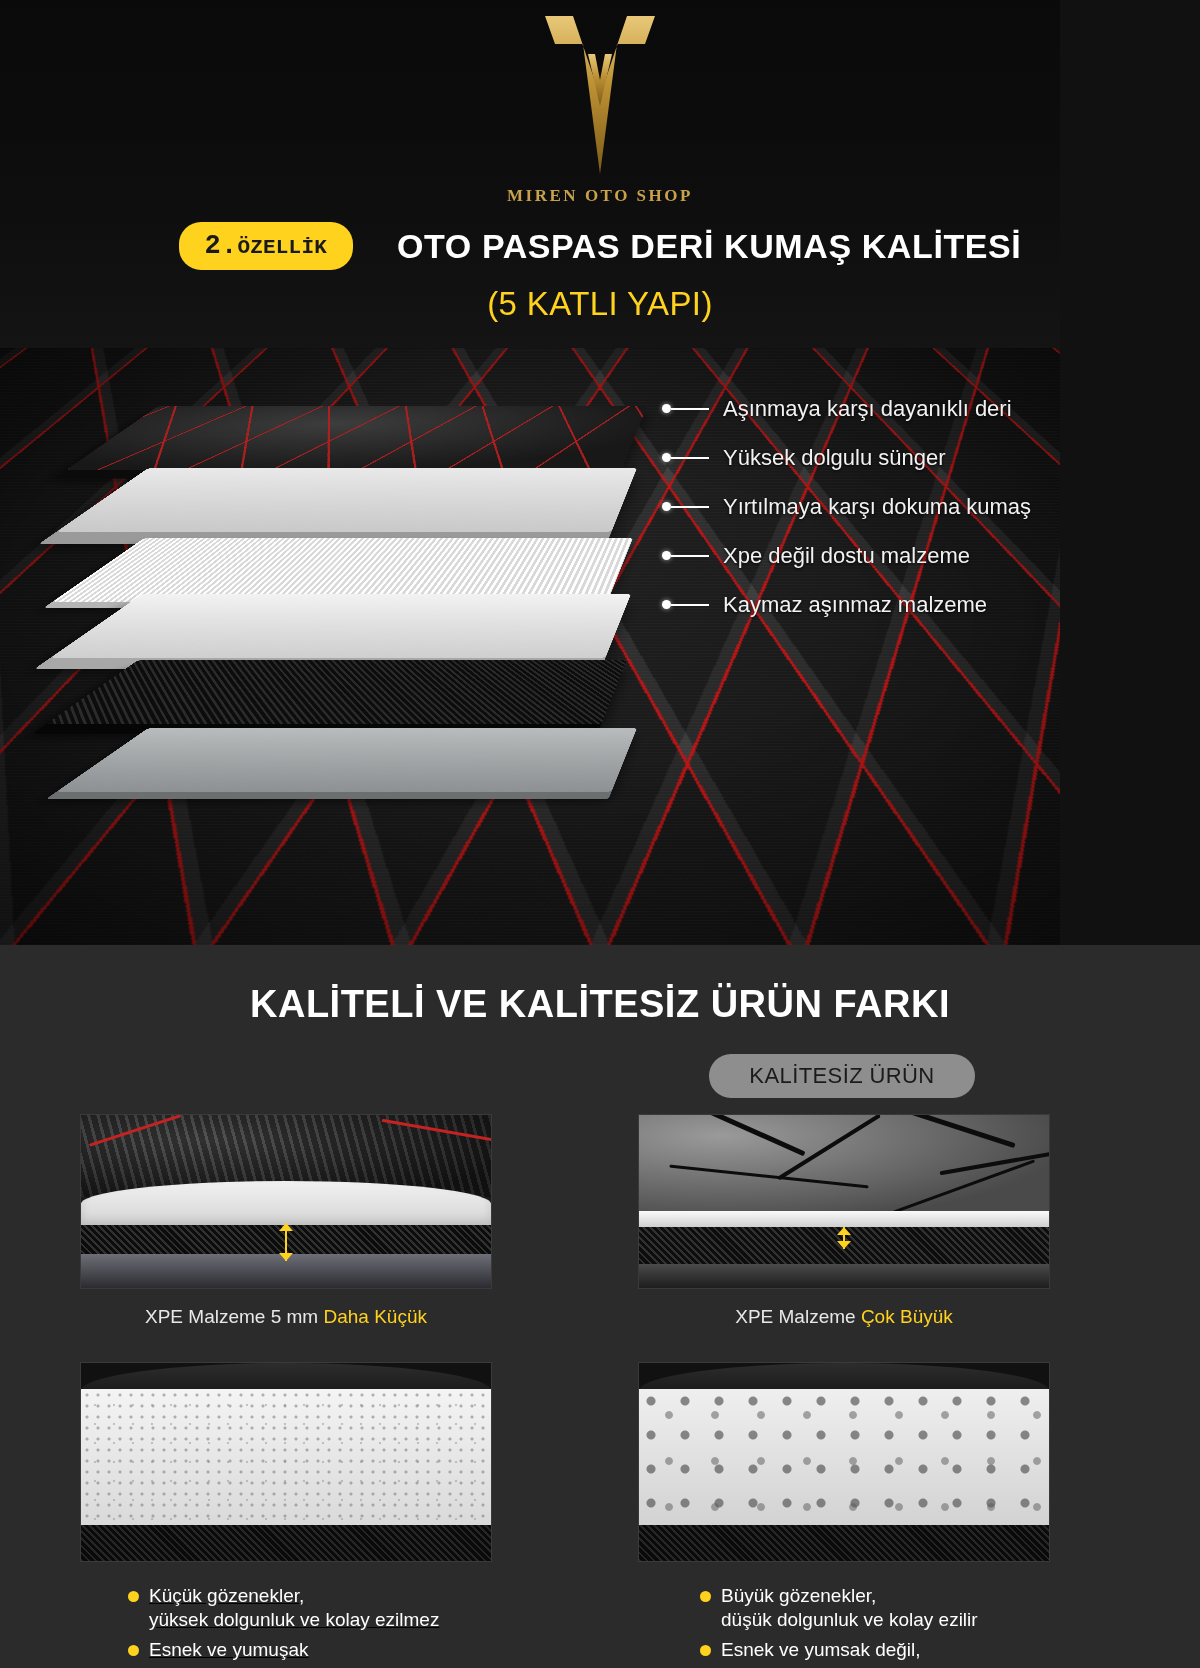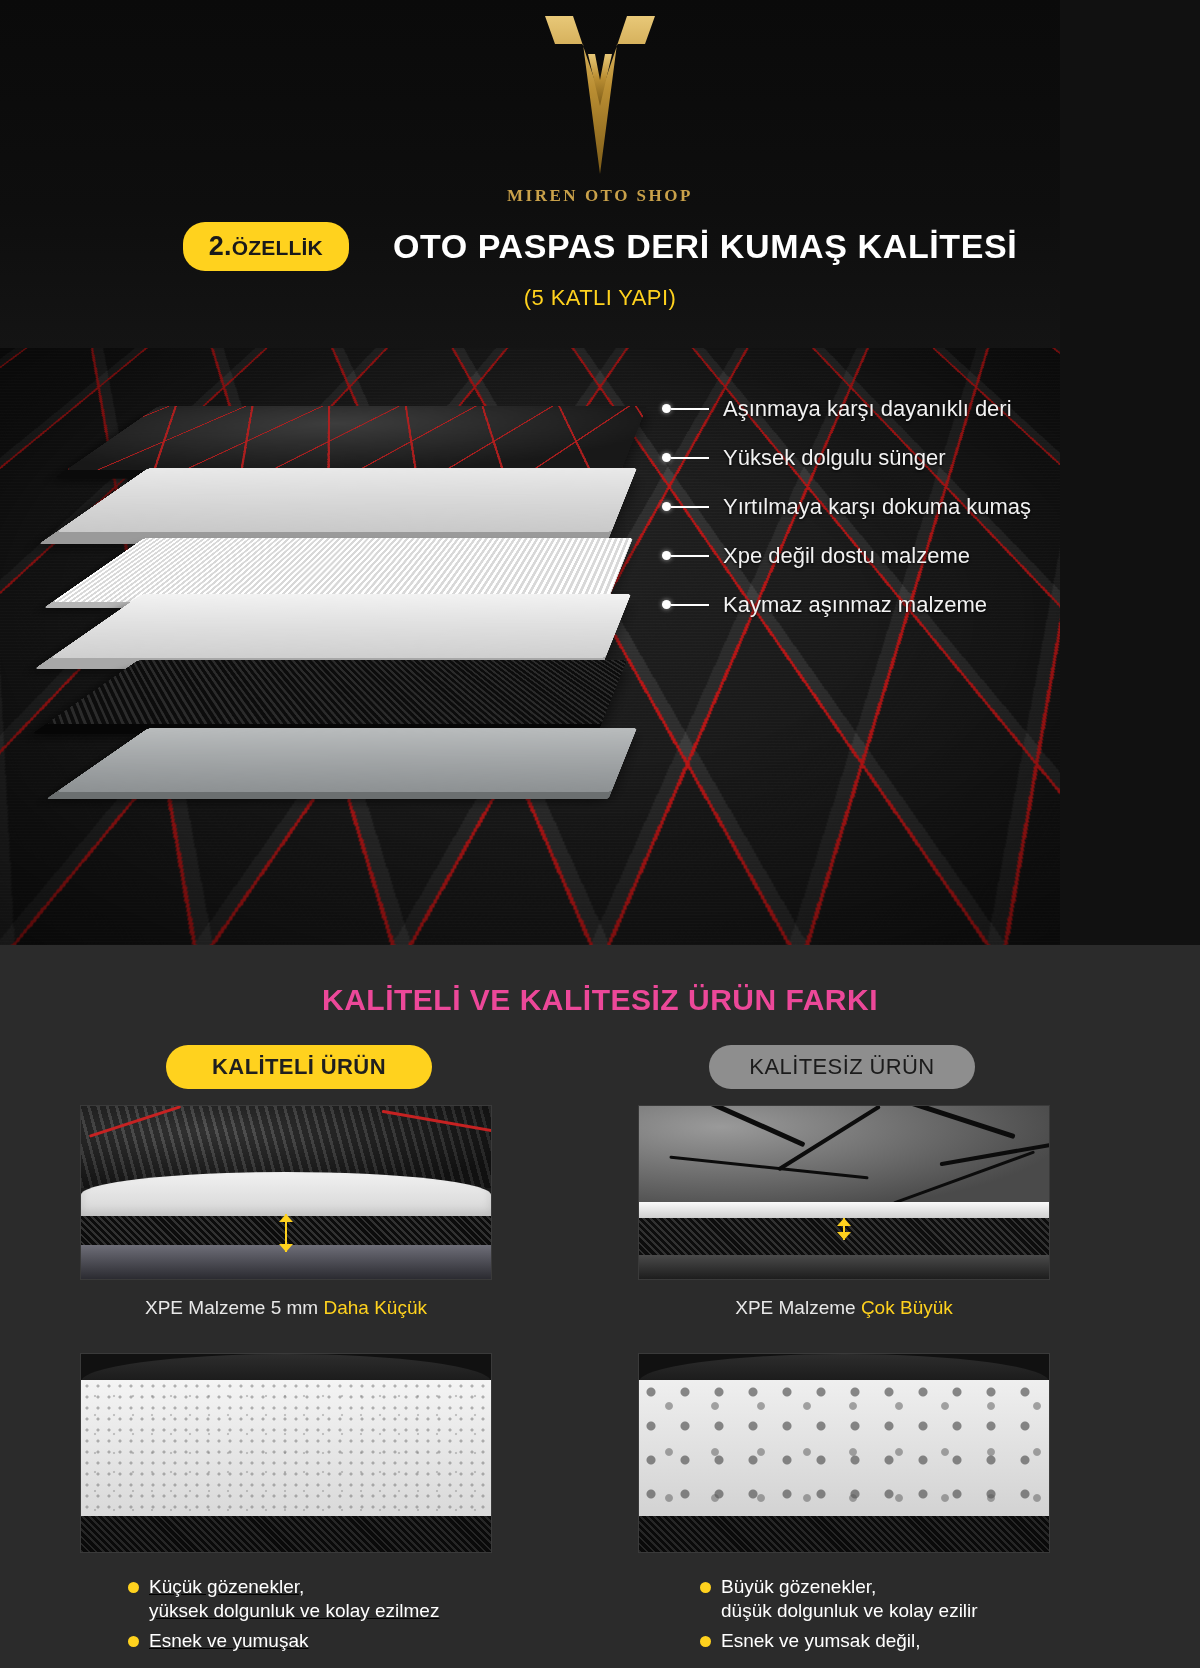--- a/index.html
+++ b/index.html
@@ -65,38 +65,39 @@
   }
   .badge-pill {
     background: #ffd21e;
     color: #1a1a1a;
     border-radius: 22px;
     padding: 9px 26px;
     font-size: 21px;
     font-weight: bold;
     letter-spacing: .2px;
     white-space: nowrap;
+    font-family: Liberation Mono, monospace;
   }
   .badge-pill .big { font-size: 27px; }
   .main-title {
     color: #ffffff;
     font-size: 34px;
     font-weight: bold;
     letter-spacing: .6px;
     white-space: nowrap;
     margin-left: 16px;
   }
   .sub-title {
     position: absolute;
     top: 285px;
     left: 0;
     width: 1200px;
     text-align: center;
     color: #ffd21e;
-    font-size: 22px;
+    font-size: 33px;
     letter-spacing: .4px;
   }
 
   
   .quilt {
     position: absolute;
     top: 348px;
     left: 0;
     width: 1200px;
     height: 597px;
@@ -204,22 +205,22 @@
   
   .bottom-section {
     position: relative;
     width: 1200px;
     height: 723px;
     background: #2b2b2b;
     padding-top: 24px;
   }
   .cmp-title {
     text-align: center;
-    color: #ec4899;
-    font-size: 30px;
+    color: #ffffff;
+    font-size: 38px;
     font-weight: bold;
     letter-spacing: .5px;
     margin-top: 14px;
   }
   .cmp-pills {
     position: relative;
     margin-top: 28px;
     height: 44px;
   }
   .pill {
@@ -473,21 +474,20 @@
         </div>
       </div>
     </div>
   </div>
 
   <div class="bottom-section">
 
     <div class="cmp-title">KALİTELİ VE KALİTESİZ ÜRÜN FARKI</div>
 
     <div class="cmp-pills">
-      <div class="pill pill-good">KALİTELİ ÜRÜN</div>
       <div class="pill pill-bad">KALİTESİZ ÜRÜN</div>
     </div>
 
     <div class="photos">
 
       <div class="photo p-tl">
         <div class="good-x">
           <div class="gx-top"></div>
           <div class="gx-red1"></div>
           <div class="gx-red2"></div>

